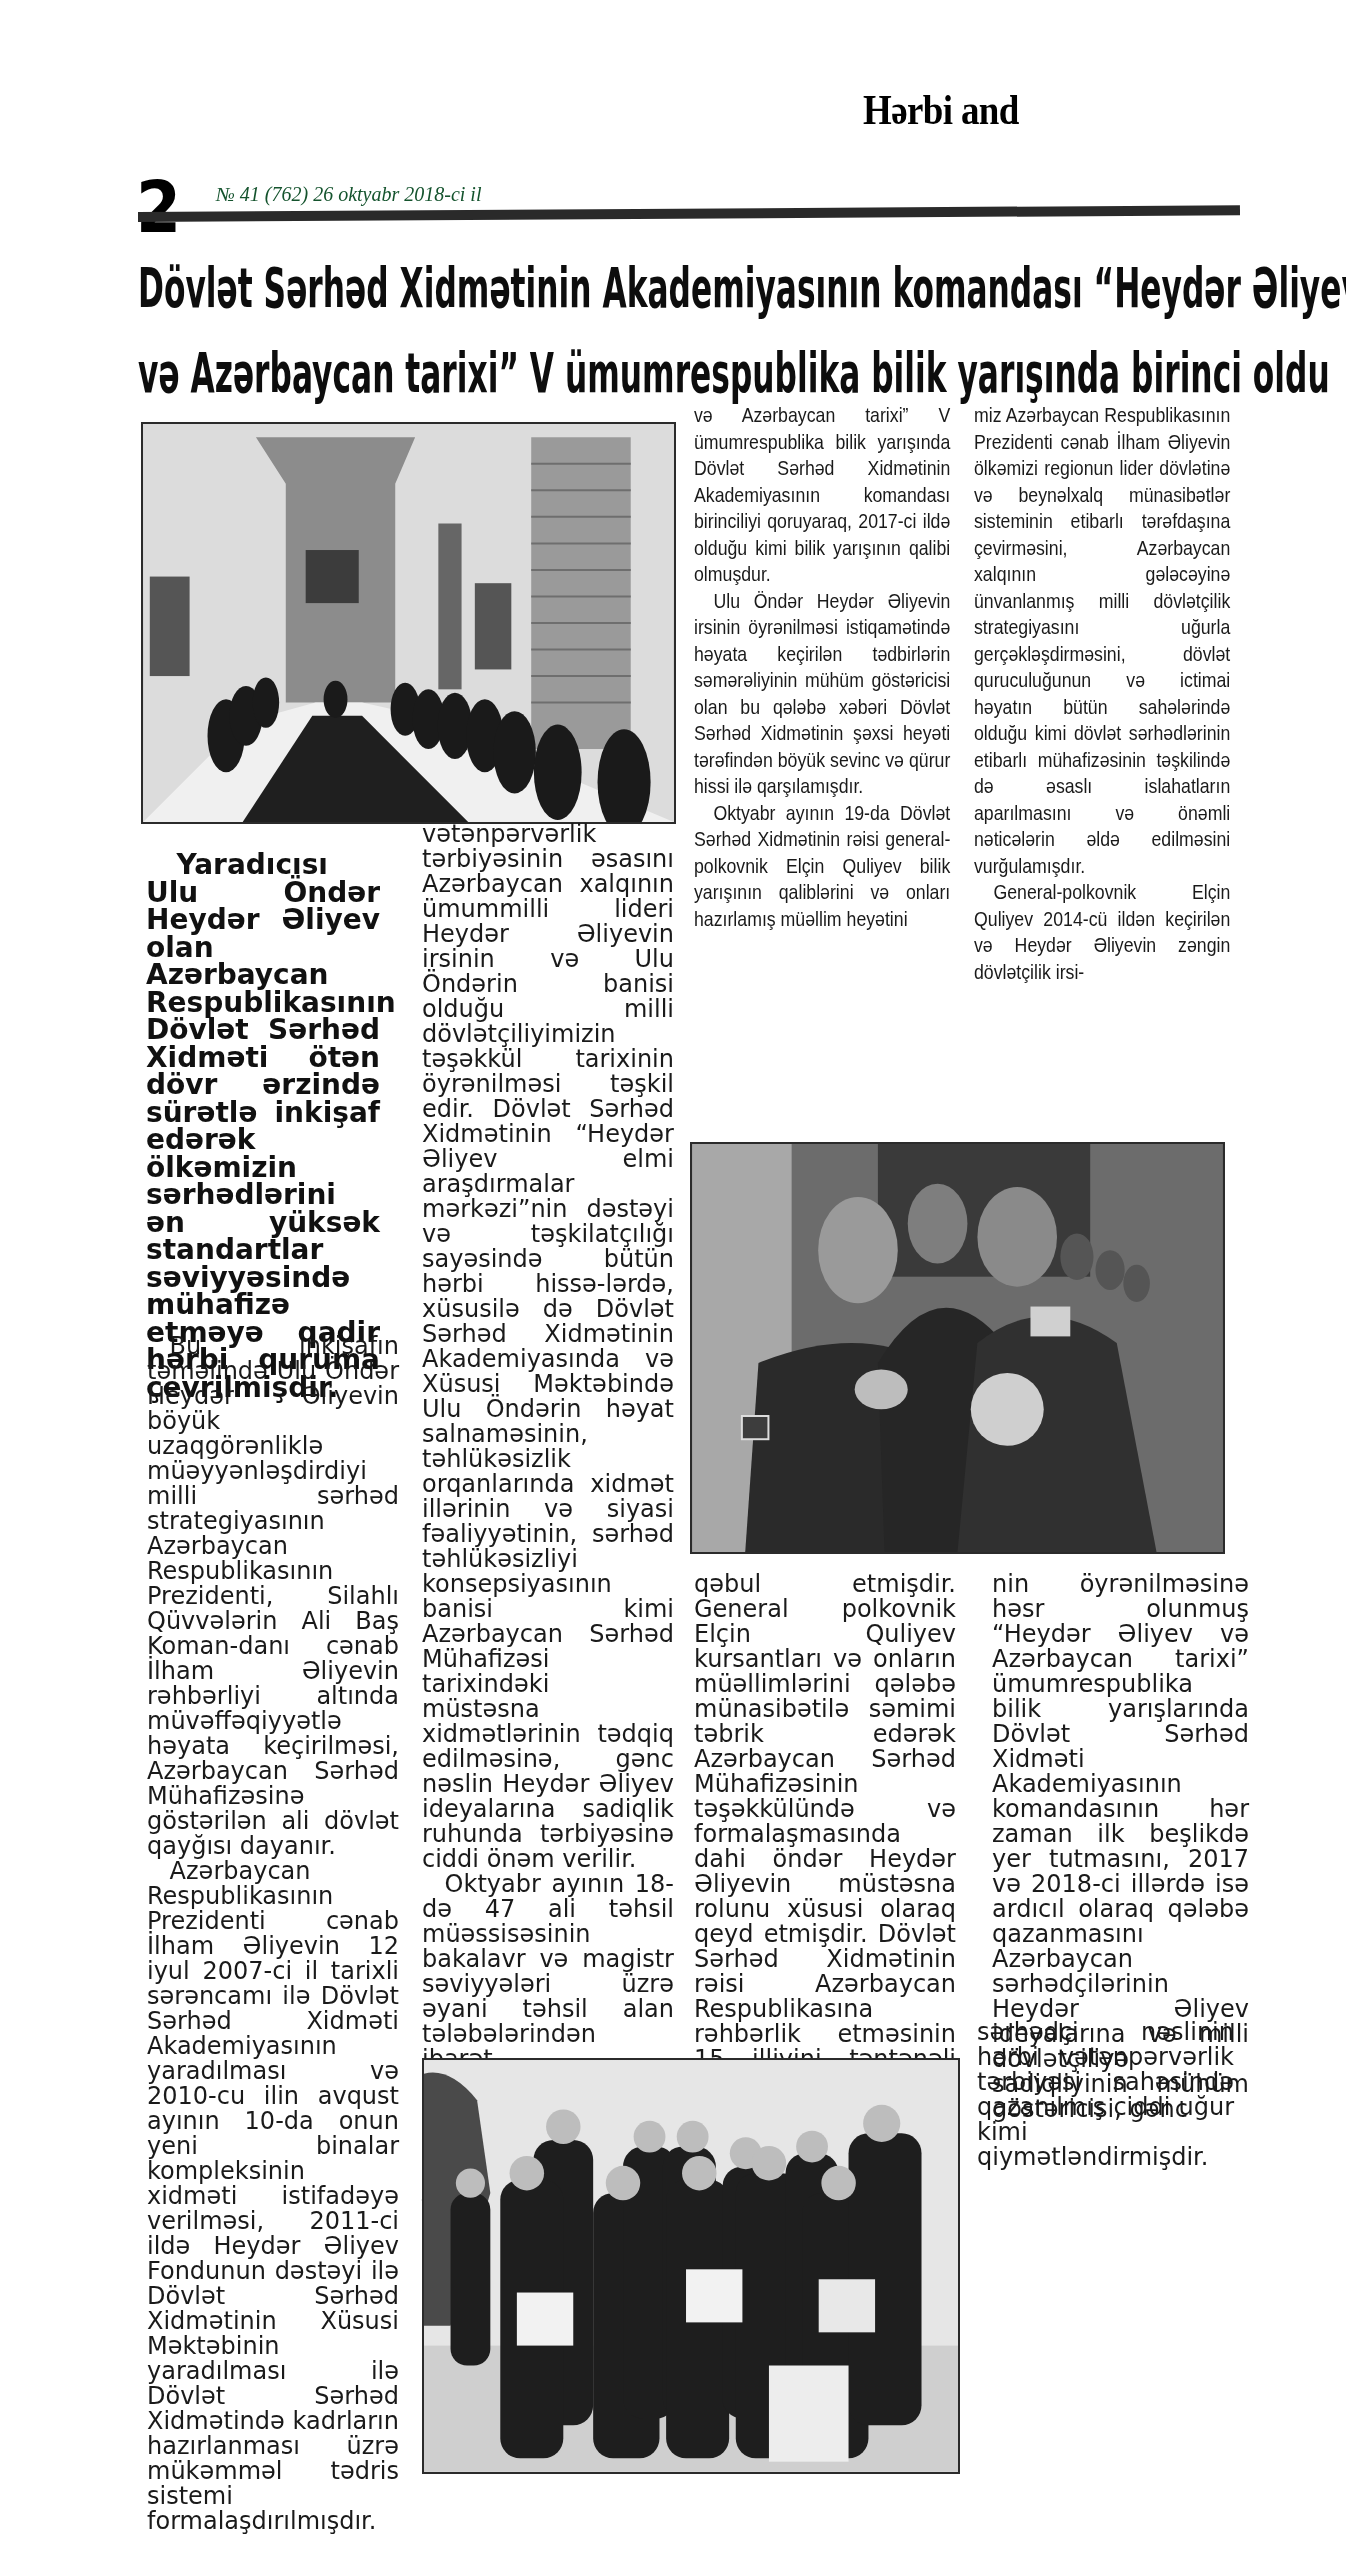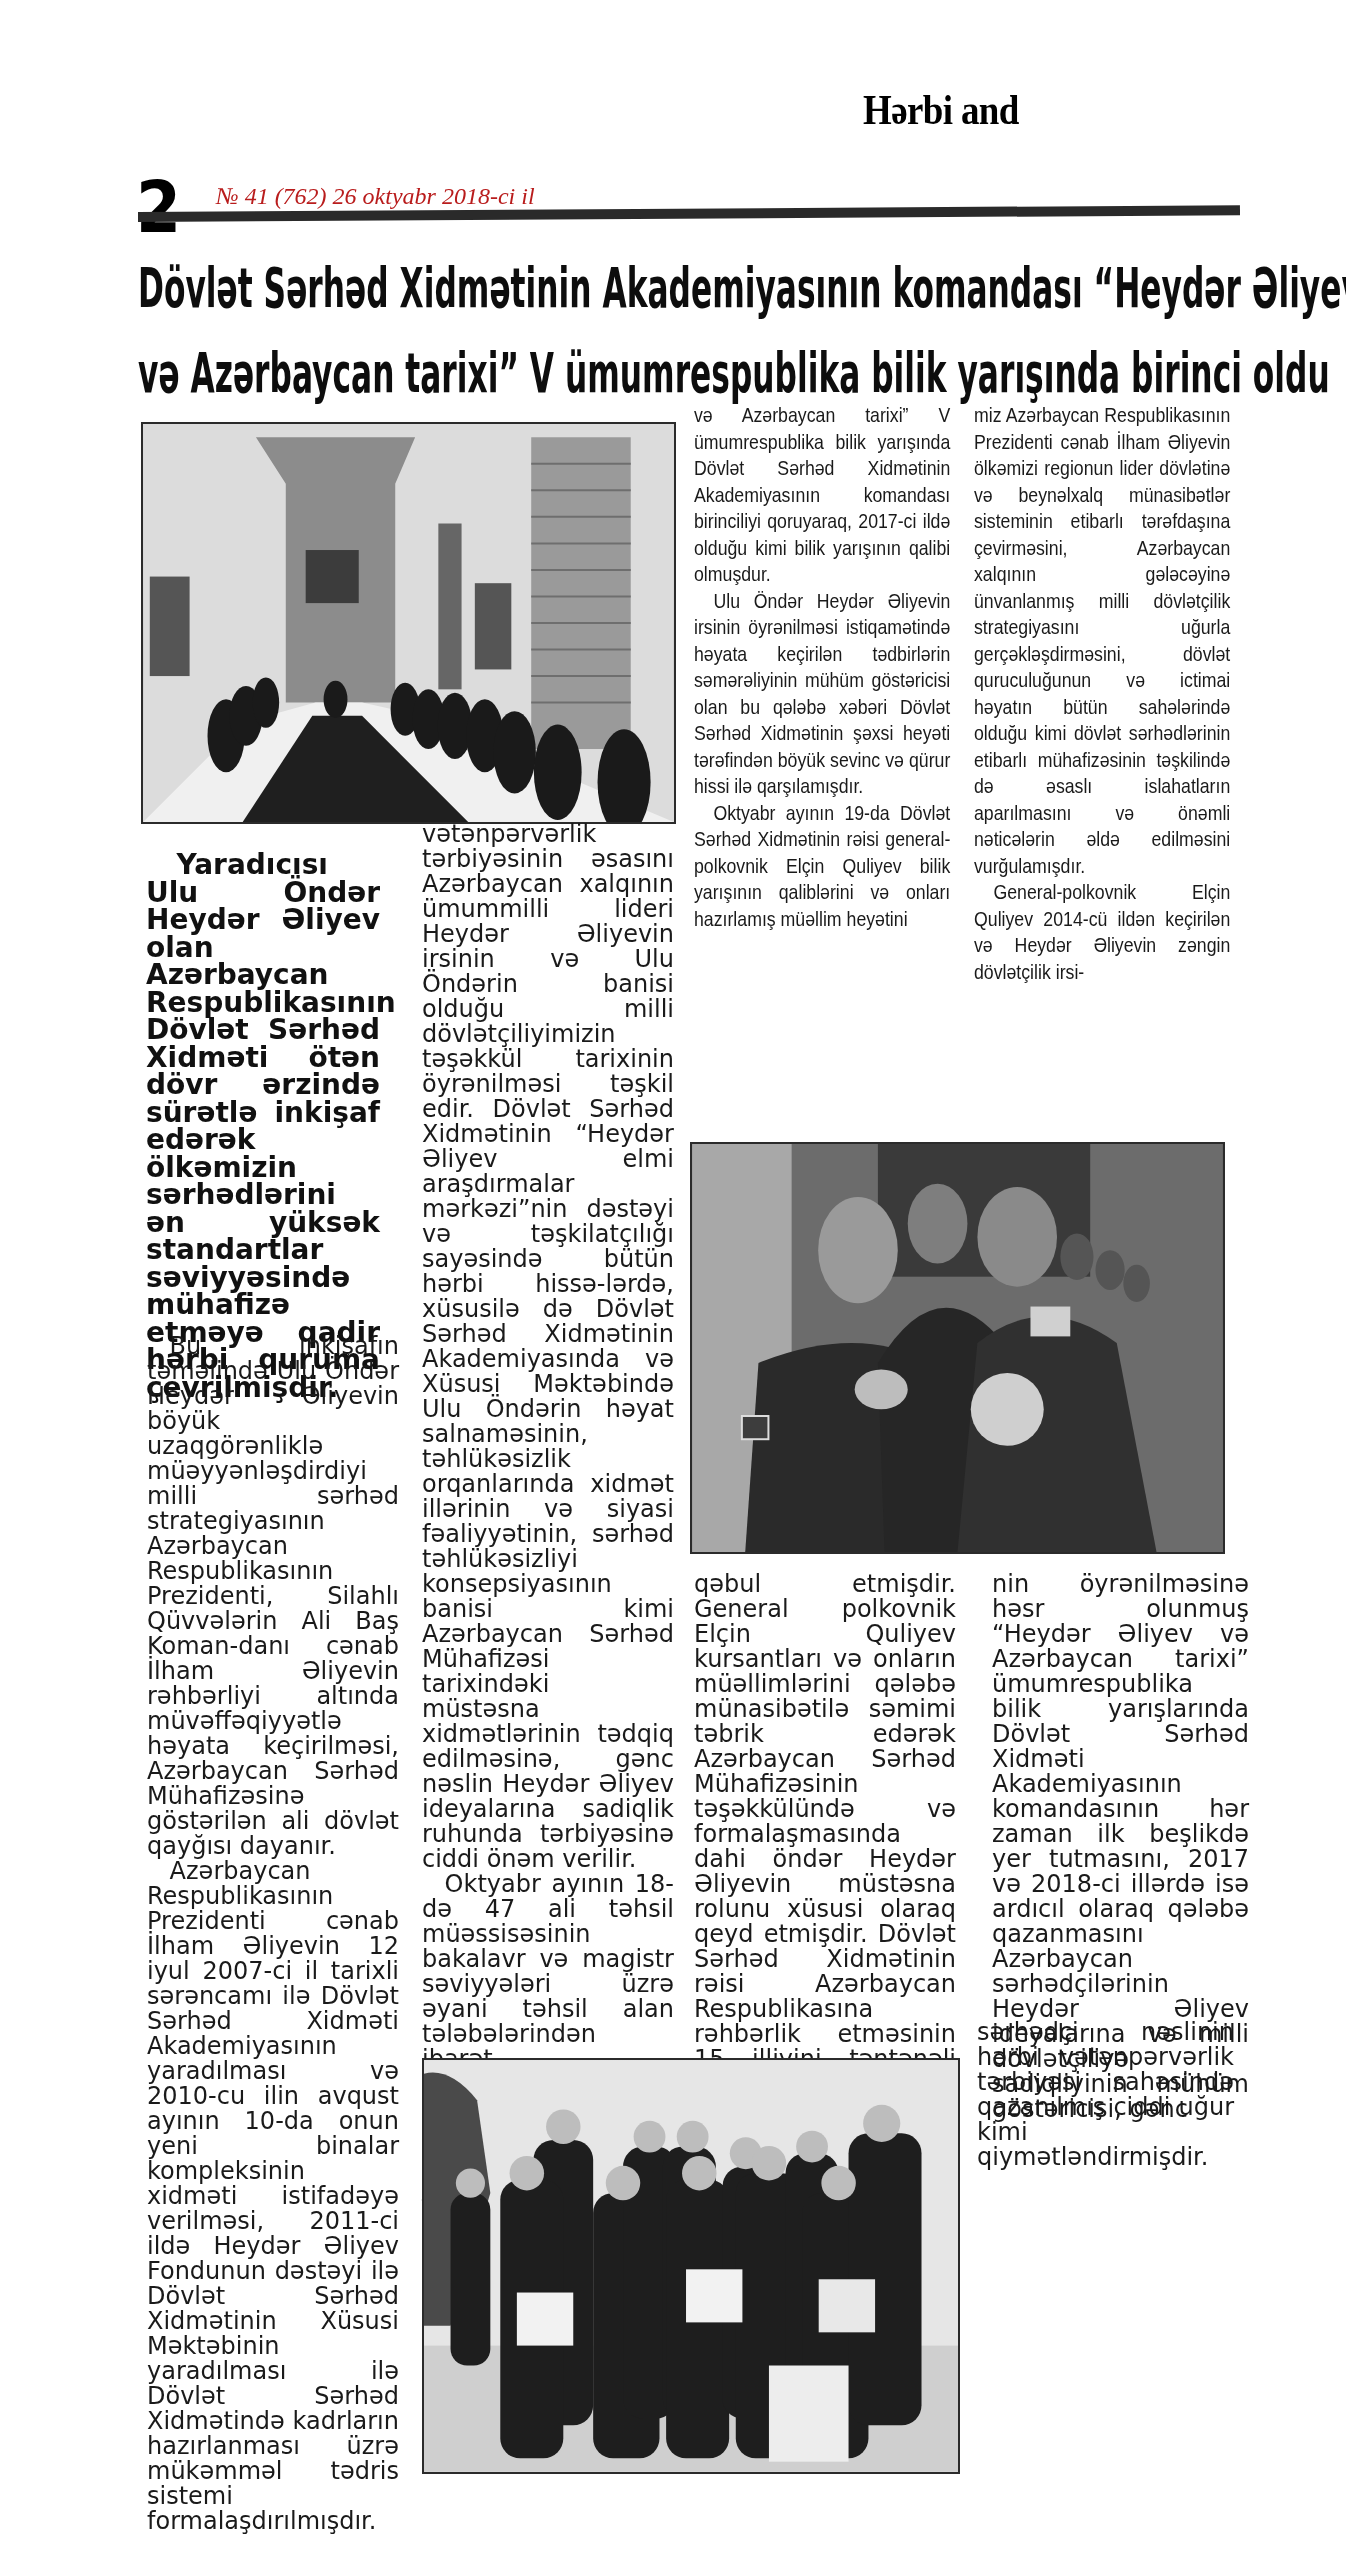--- a/index.html
+++ b/index.html
@@ -1,20 +1,20 @@
 <!DOCTYPE html>
 <html style="font-size:10.6px"><head>
 <meta charset="utf-8">
 <style>
   html, body { margin: 0; padding: 0; background: #ffffff; }
   body { width: 1346px; height: 2576px; position: relative; overflow: hidden; color: #141414; }
   .abs { position: absolute; }
   .masthead { left: 863px; top: 86px; width: 345px; font-family: "Liberation Serif", serif; font-weight: bold; font-size: 42px; letter-spacing: -0.7px; color: #000; transform: scaleX(0.88); transform-origin: left top; }
   .page-num { left: 136px; top: 171px; font-family: "DejaVu Sans", sans-serif; font-weight: 900; font-size: 72px; line-height: 1; color: #000; transform: scaleX(0.9); transform-origin: left top; }
-  .issue { left: 216px; top: 183px; font-family: "Liberation Serif", serif; font-style: italic; font-size: 24px; color: #b91c1c; }
+  .issue { left: 216px; top: 183px; font-family: "Liberation Serif", serif; font-style: italic; font-size: 20px; color: #14532d; }
   .rule { left: 138px; top: 212px; width: 1102px; height: 10px; background: #2a2a2a; transform: rotate(-0.35deg); transform-origin: left center; }
   .headline { left: 138px; top: 246px; width: 1108px; font-family: "DejaVu Sans", sans-serif; font-weight: bold; font-size: 46px; line-height: 72px; color: #0d0d0d; transform: scaleX(0.68) scaleY(1.18); transform-origin: left top; white-space: nowrap; }
   .headline div { width: 1633px; }
   .photo { background: #777; border: 2px solid #2b2b2b; overflow: hidden; }
   .photo-1 { left: 141px; top: 422px; width: 531px; height: 398px; background: linear-gradient(180deg, #d9d9d9 0%, #bfbfbf 40%, #8d8d8d 60%, #e5e5e5 100%); }
   .photo-2 { left: 690px; top: 1142px; width: 531px; height: 408px; background: linear-gradient(135deg, #8a8a8a 0%, #4a4a4a 45%, #3b3b3b 70%, #6a6a6a 100%); }
   .photo-3 { left: 422px; top: 2058px; width: 534px; height: 412px; background: linear-gradient(180deg, #e2e2e2 0%, #5a5a5a 30%, #3d3d3d 65%, #cfcfcf 100%); }
   .col { font-family: "DejaVu Sans", sans-serif; font-size: 24px; line-height: 25px; text-align: justify; color: #1a1a1a; }
   .col p { margin: 0; text-indent: 0; }
   .col p.ind { text-indent: 22.6px; }

